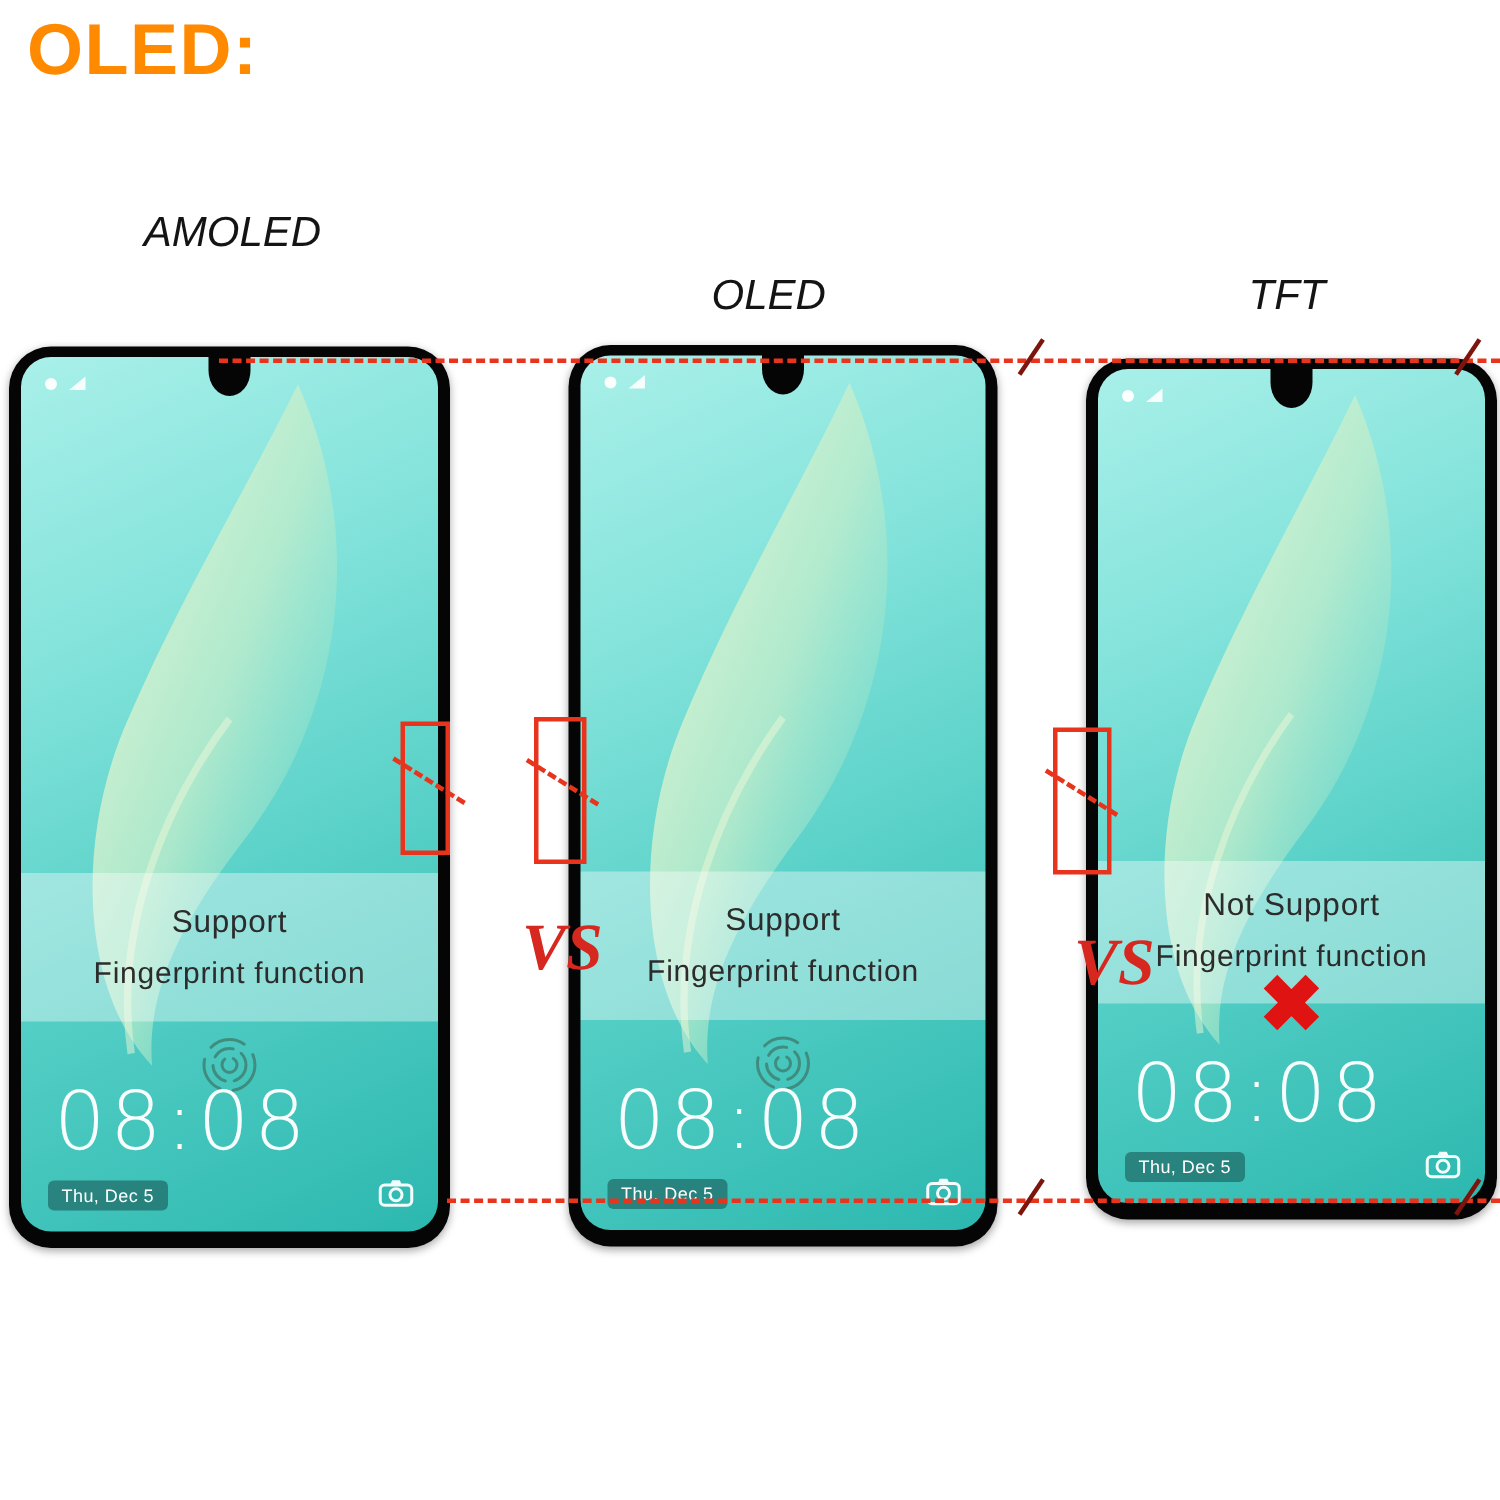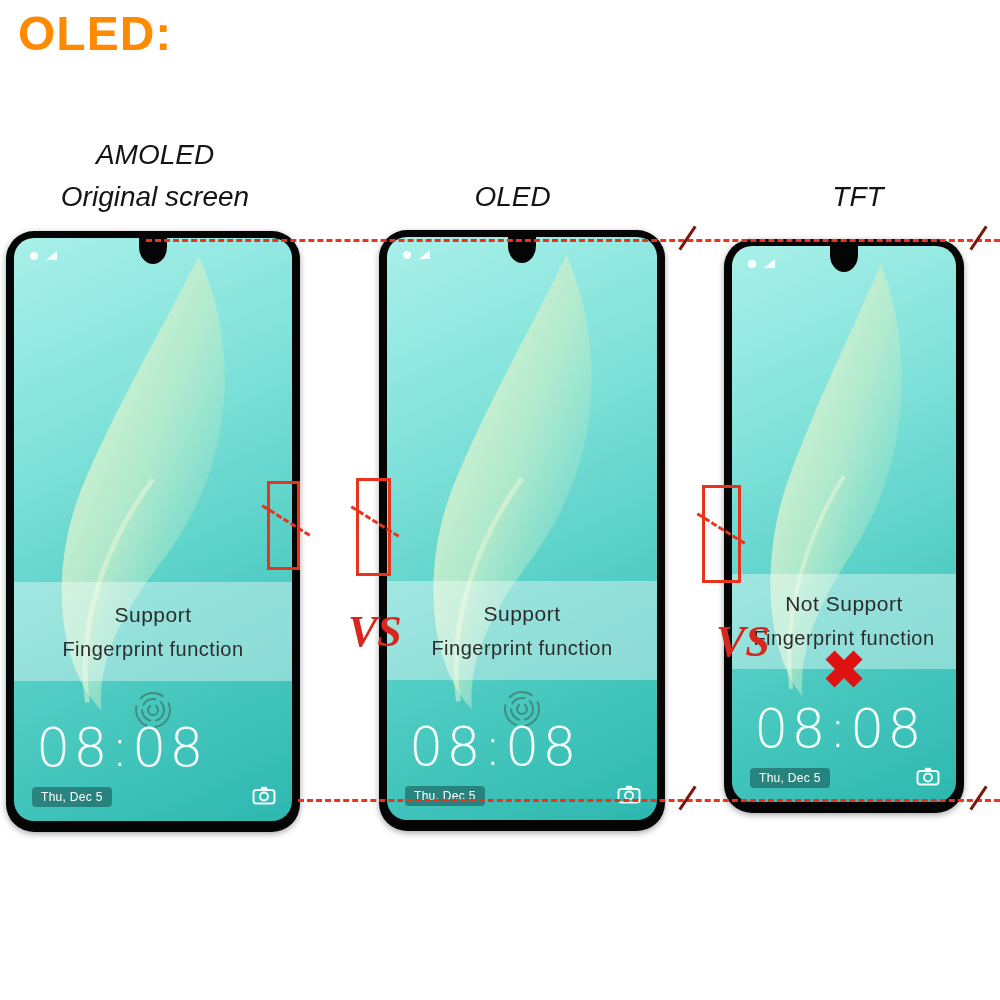--- a/index.html
+++ b/index.html
@@ -11,21 +11,21 @@
   .heading { position:absolute; font-style:italic; font-size:28px; color:#141414; text-align:center; line-height:42px; }
   .heading span { display:block; }
   .heading-1 { left:0px;   top:134px; width:310px; }
   .heading-2 { left:370px; top:176px; width:285px; }
   .heading-3 { left:722px; top:176px; width:272px; }
 
   
   .phone { position:absolute; background:#050505; border-radius:28px; box-shadow:0 2px 6px rgba(0,0,0,.35); }
   .phone1 { left:6px;   top:231px; width:294px; height:601px; }
   .phone2 { left:379px; top:230px; width:286px; height:601px; }
-  .phone3 { left:724px; top:239px; width:240px; height:574px; }
+  .phone3 { left:724px; top:239px; width:274px; height:574px; }
 
   .screen { position:absolute; left:8px; right:8px; top:7px; bottom:11px; border-radius:20px; overflow:hidden;
             background:linear-gradient(155deg,#a9f0e9 0%, #83e3db 30%, #55cfc6 62%, #2cb8af 100%); }
   .wallpaper { position:absolute; inset:0; width:100%; height:100%; }
 
   .notch { position:absolute; top:4px; left:50%; transform:translateX(-50%); width:28px; height:29px;
            background:#050505; border-radius:0 0 14px 14px / 0 0 17px 17px; z-index:3; }
 
   .status-dot { position:absolute; left:16px; top:14px; width:8px; height:8px; border-radius:50%;
                 background:rgba(255,255,255,.95); }
@@ -72,21 +72,20 @@
 </style>
 </head>
 <body>
 
 <div class="canvas">
 
   <div class="note">OLED:</div>
 
   <div class="heading heading-1">
     <span>AMOLED</span>
-    <span>Original screen</span>
   </div>
   <div class="heading heading-2">
     <span>OLED</span>
   </div>
   <div class="heading heading-3">
     <span>TFT</span>
   </div>
 
   <div class="phone phone1">
     <div class="screen">

